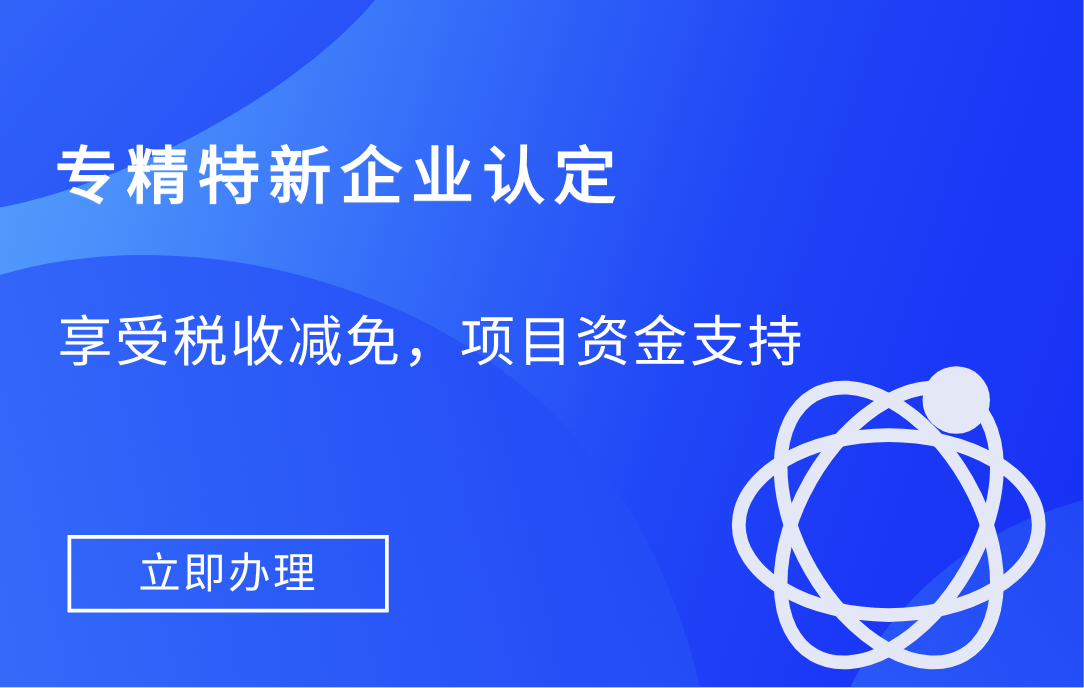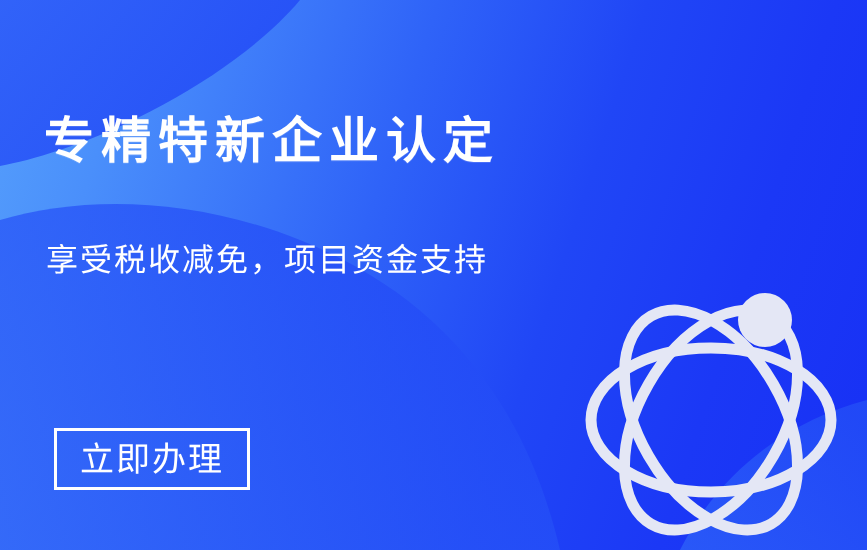--- a/index.html
+++ b/index.html
@@ -56,34 +56,34 @@
     letter-spacing: 7px;
     white-space: nowrap;
     font-family: "DejaVu Sans", "Liberation Sans", sans-serif;
     text-shadow: 0 1px 0 rgba(255,255,255,0.15);
   }
 
   .subhead {
     position: absolute;
     left: 46px;
     top: 212px;
-    font-size: 32px;
+    font-size: 44px;
     line-height: 1;
     font-weight: normal;
     color: #ffffff;
     letter-spacing: 2px;
     white-space: nowrap;
-    font-family: Liberation Sans, sans-serif;
+    font-family: Liberation Mono, monospace;
   }
 
   .cta {
     position: absolute;
     left: 54px;
     top: 428px;
-    width: 196px;
+    width: 257px;
     height: 62px;
     box-sizing: border-box;
     border: 3px solid #ffffff;
     background: transparent;
     color: #ffffff;
     font-size: 34px;
     line-height: 56px;
     text-align: center;
     letter-spacing: 2px;
     white-space: nowrap;

